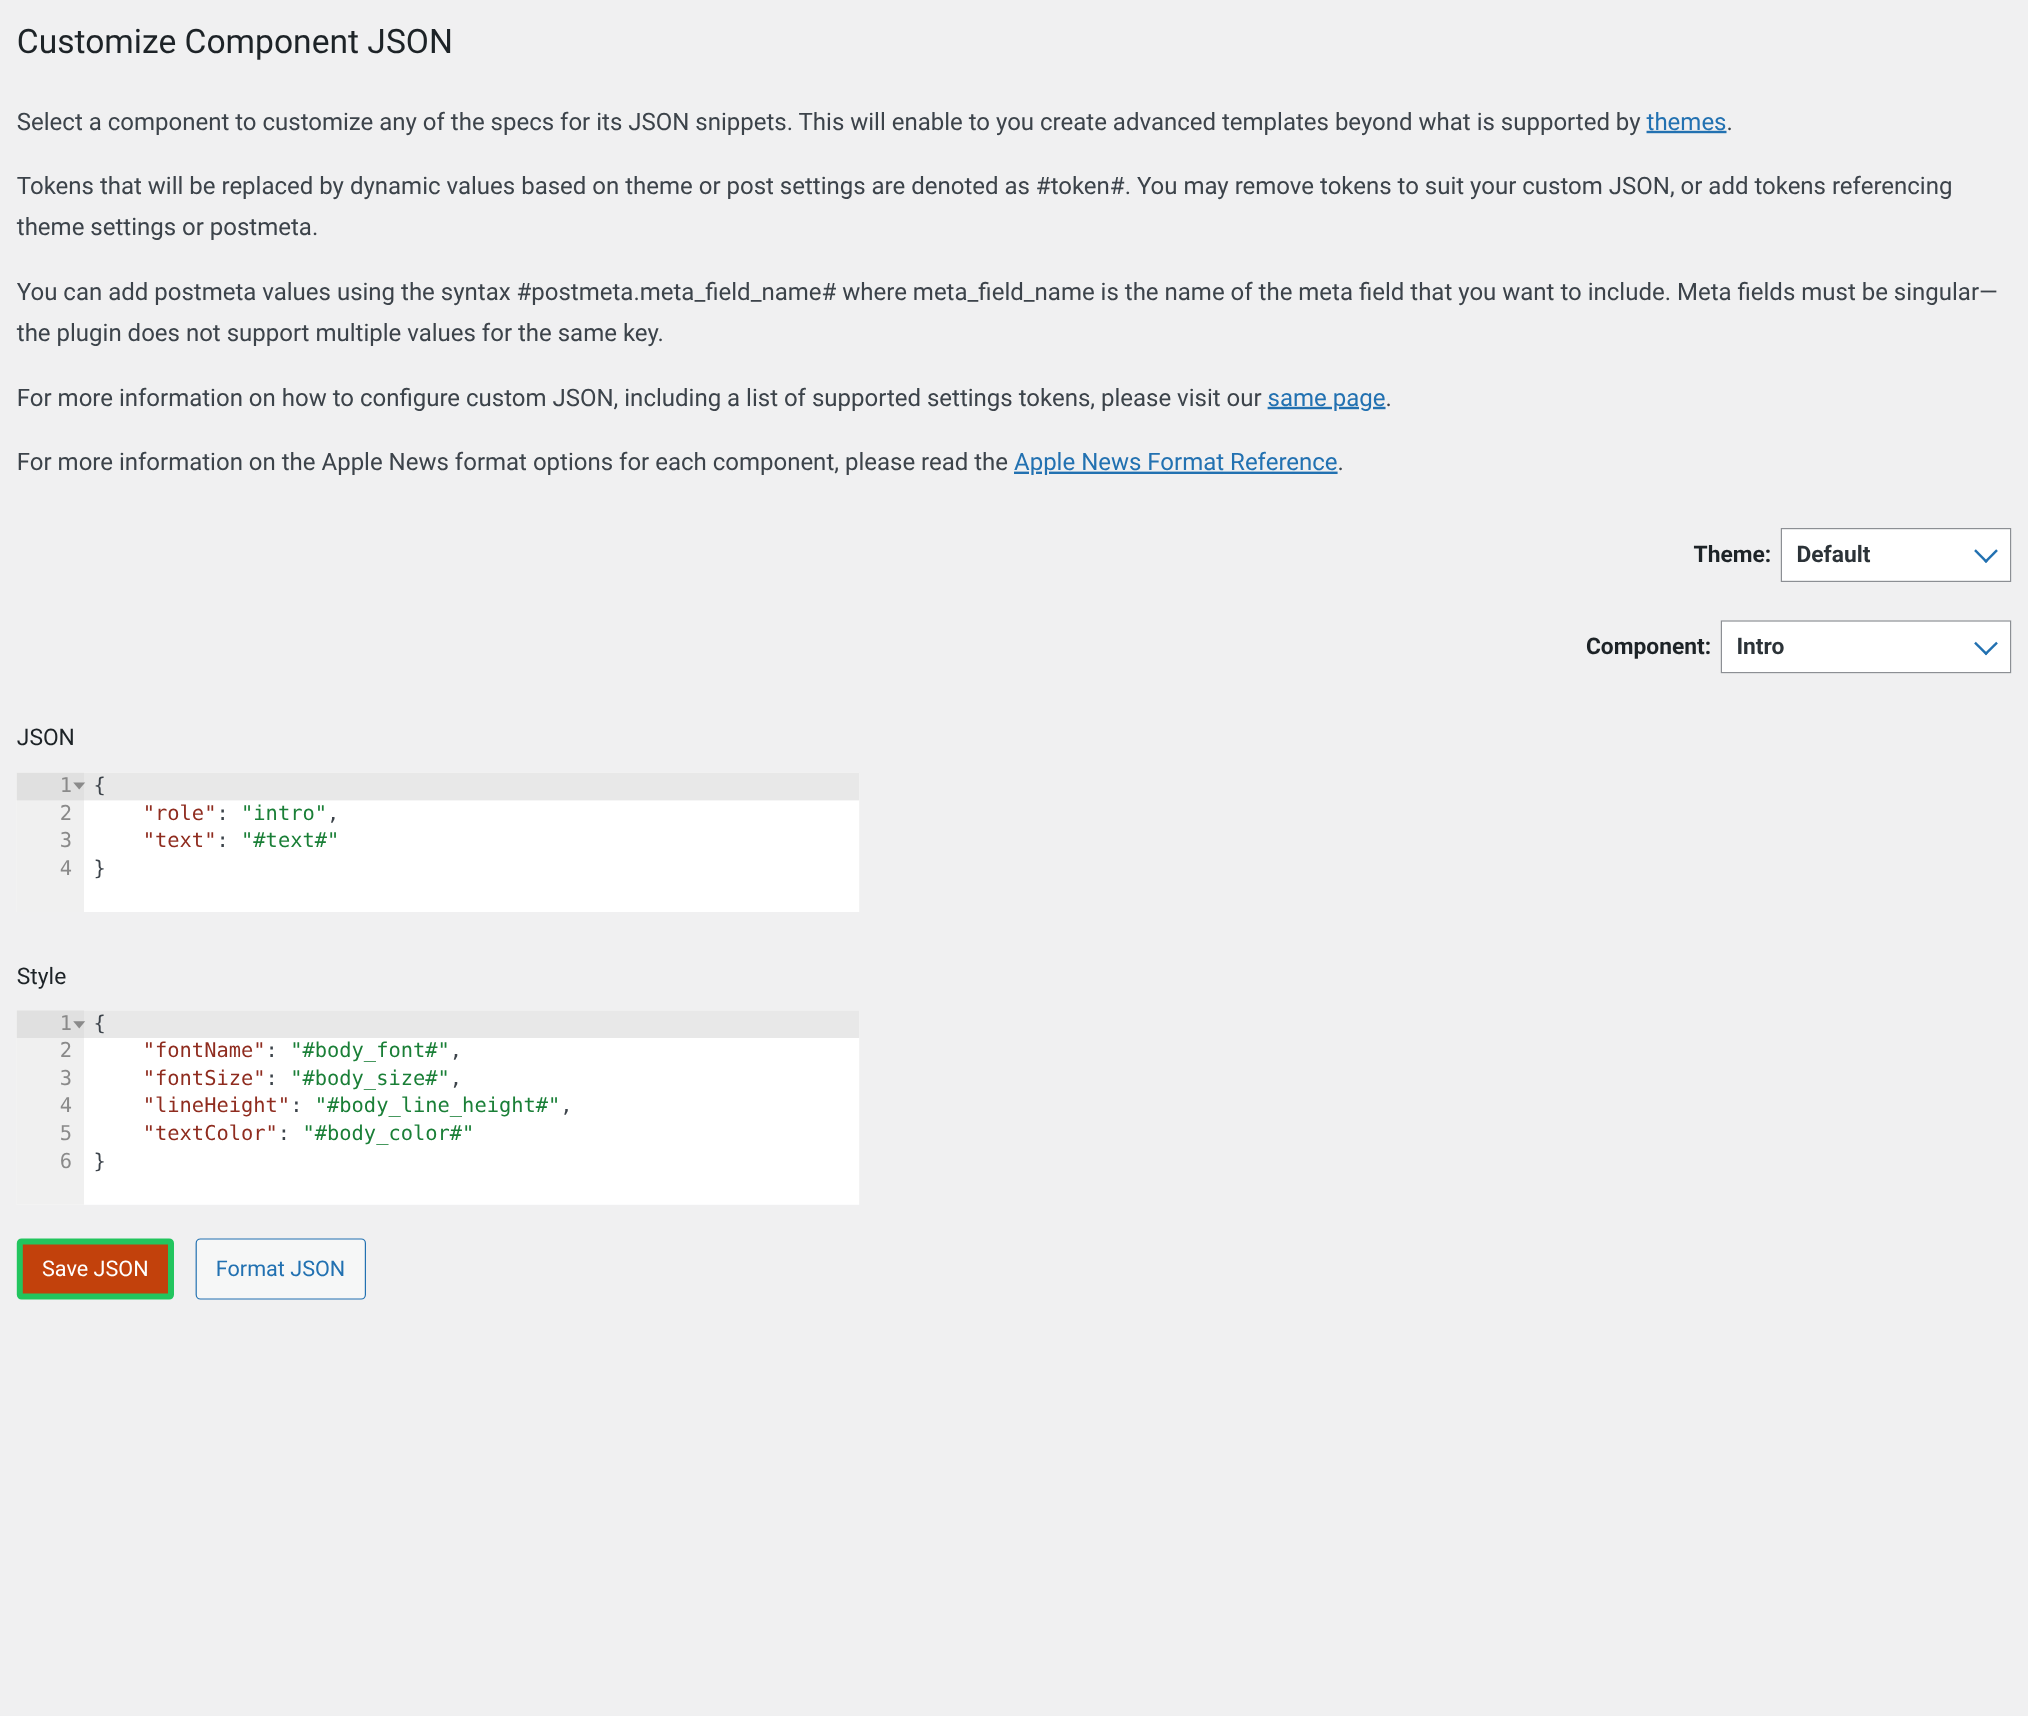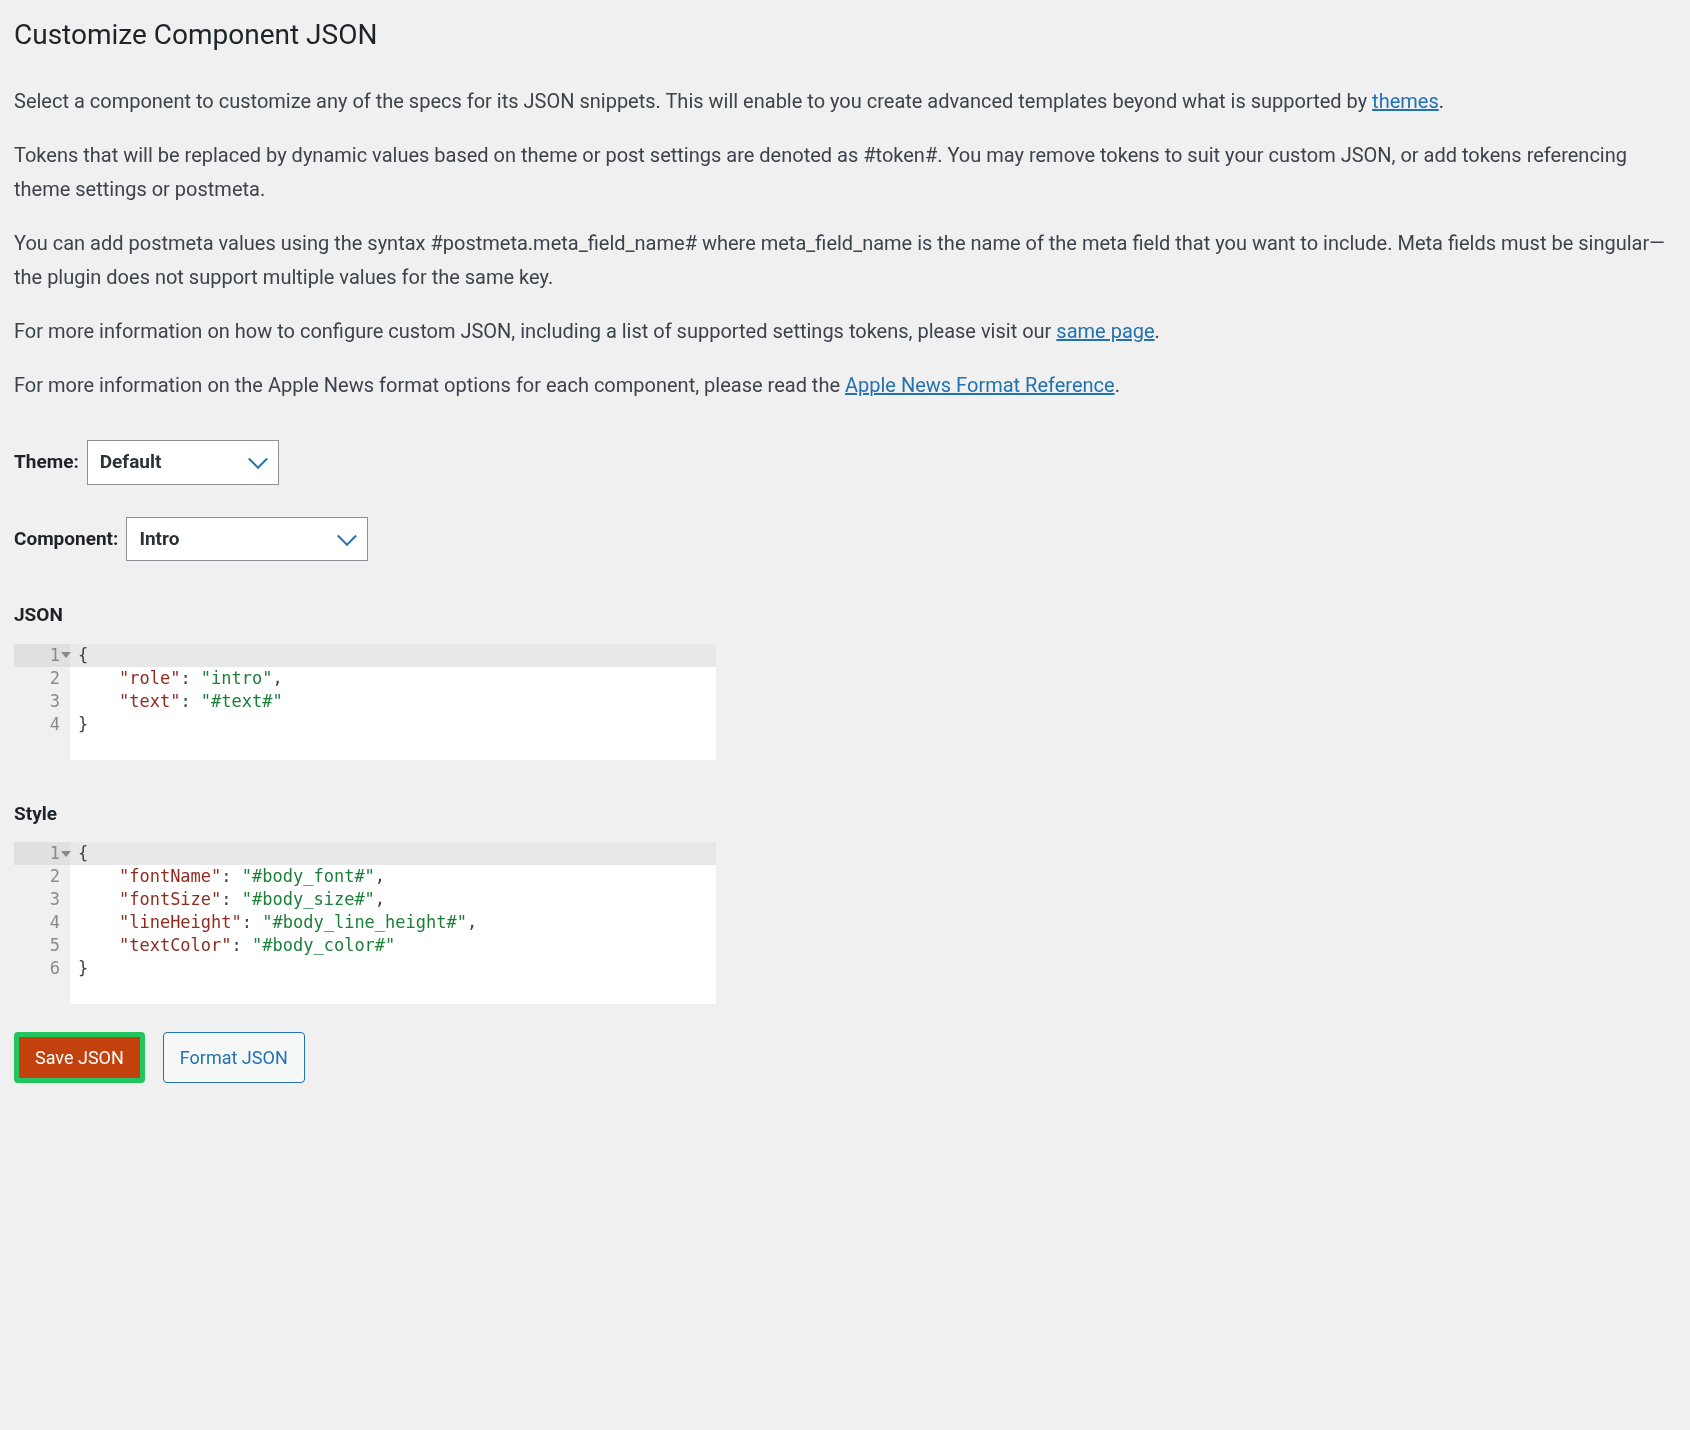--- a/index.html
+++ b/index.html
@@ -30,20 +30,21 @@
     }
     a {
       color: #2271b1;
       text-decoration: underline;
     }
     .field-row {
       display: flex;
       align-items: center;
       margin-top: 38px;
       margin-bottom: 10px;
+      justify-content: flex-end;
     }
     .field-row.second {
       margin-top: 32px;
     }
     .field-label {
       font-size: 19px;
       font-weight: 700;
       color: #1d2327;
       margin-right: 8px;
     }
@@ -76,21 +77,21 @@
       top: 50%;
       width: 12px;
       height: 12px;
       border-right: 2px solid #2271b1;
       border-bottom: 2px solid #2271b1;
       transform: translateY(-70%) rotate(45deg);
       pointer-events: none;
     }
     .section-label {
       font-size: 19px;
-      font-weight: 700;
+      font-weight: 400;
       color: #1d2327;
       margin-top: 40px;
       margin-bottom: 14px;
     }
     .editor {
       display: flex;
       background: #ffffff;
       width: 702px;
       font-family: "Menlo", "Consolas", "Monaco", monospace;
       font-size: 17px;

